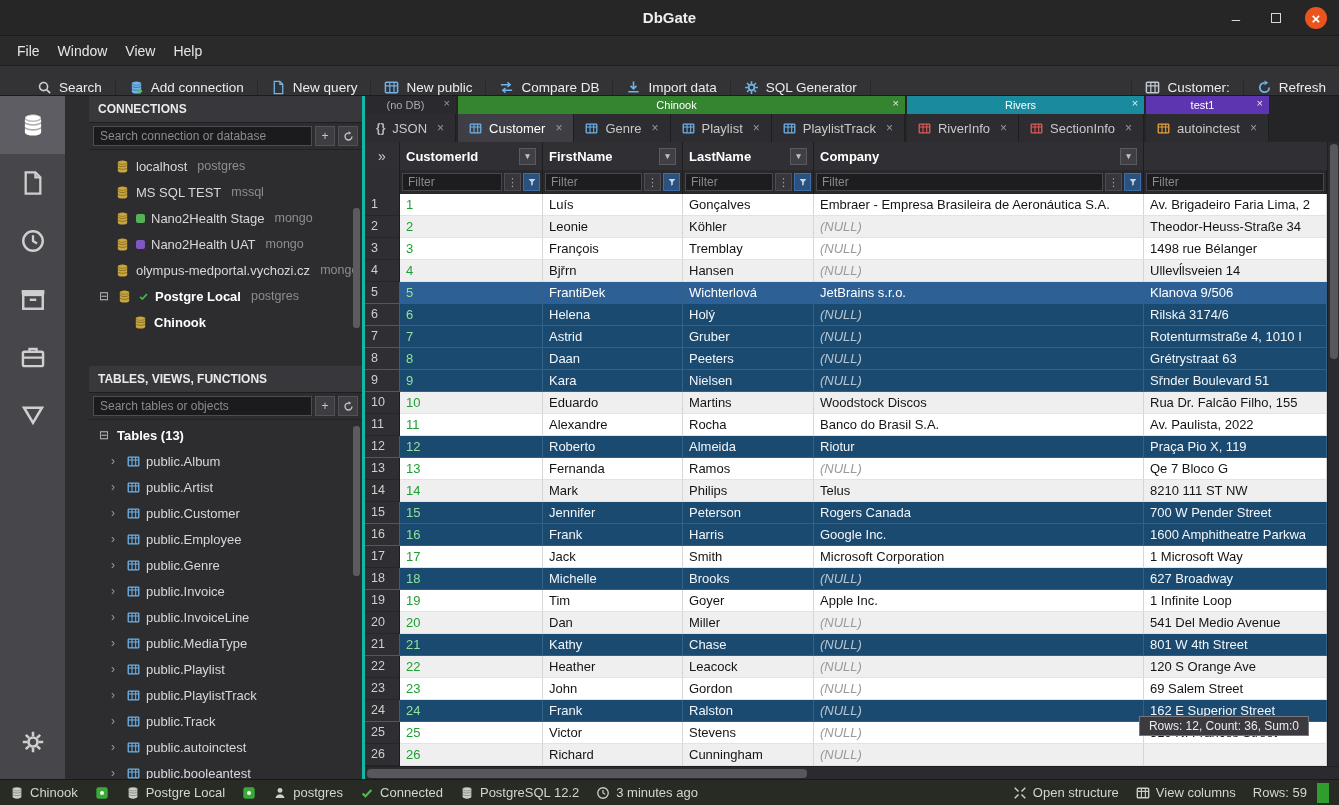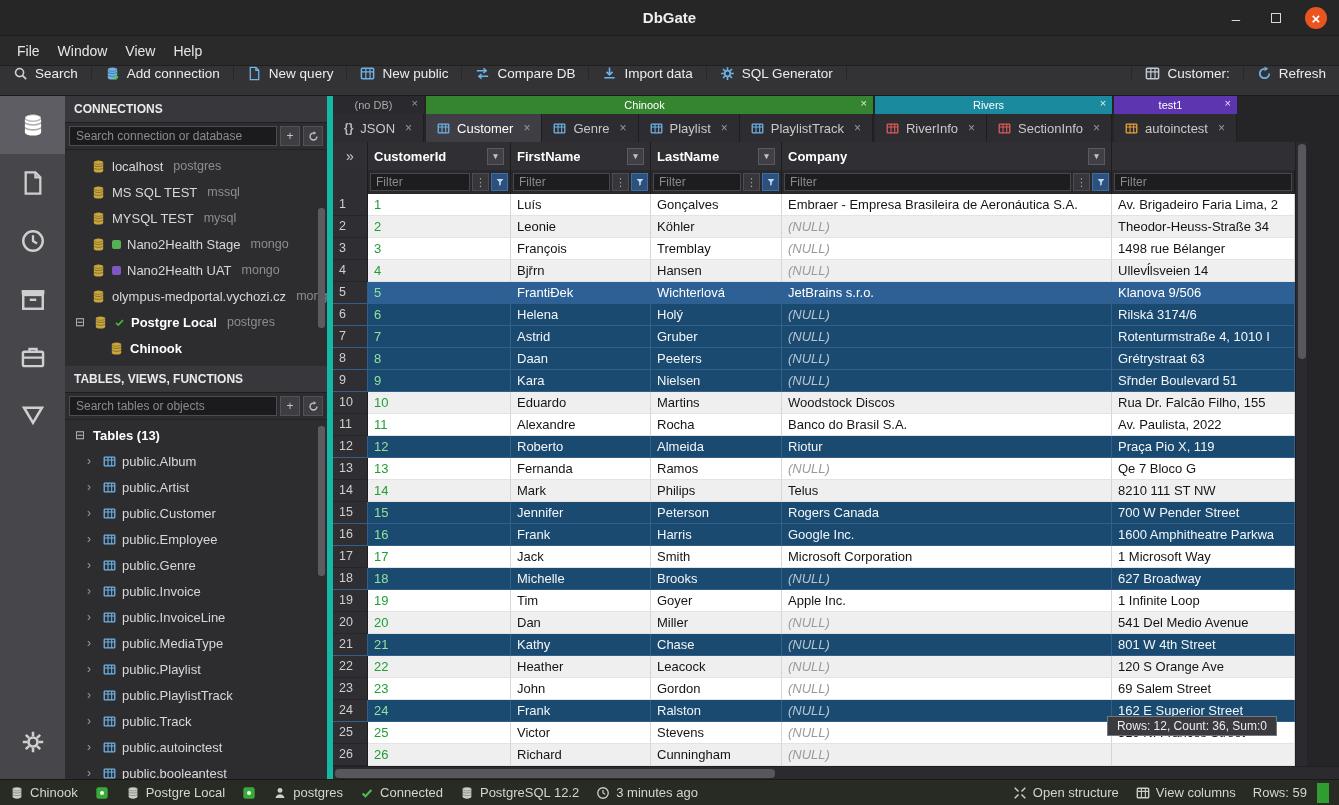--- a/index.html
+++ b/index.html
@@ -16,40 +16,40 @@
   .maxbox { width:10px; height:10px; border:1.5px solid #d8d8d8; display:inline-block; }
   .winbtn.close { background:#e9541f; border-radius:50%; color:#fff; font-size:15px; font-weight:bold; }
 
   
   .menubar { height:30px; background:#2a2a2a; display:flex; align-items:center; padding-left:8px;
     flex:0 0 auto; border-bottom:1px solid #1f1f1f; }
   .menu-item { color:#e6e6e6; font-size:14px; padding:4px 9px; }
 
   
   .toolbar { height:30px; background:#333336; display:flex; align-items:stretch; flex:0 0 auto; border-bottom:1px solid #1b1b1b; }
-  .tb-left, .tb-right { display:flex; align-items:flex-start; }
+  .tb-left, .tb-right { display:flex; align-items:flex-end;padding-left:24px; }
   .tb-right { margin-left:auto; }
   .tbtn { display:flex; align-items:center; gap:7px; padding:0 13px; border-right:1px solid #28282b;
     color:#ececec; font-size:13.5px; cursor:default; }
   .tb-right .tbtn { border-right:none; border-left:1px solid #28282b; }
   .ic { display:inline-flex; align-items:center; }
   .braces { color:#b9b9b9; font-weight:bold; font-size:12px; }
 
   
   .main { flex:1; display:flex; min-height:0; }
 
   
   .iconbar { width:65px; background:#46464b; display:flex; flex-direction:column; align-items:center; flex:0 0 auto; }
   .ibtn { width:65px; height:58px; display:flex; align-items:center; justify-content:center; }
   .ibtn.active { background:#5d5d63; }
   .ibtn.gear { margin-top:auto; margin-bottom:8px; }
 
   
-  .sidebar { width:268px; background:#2d2d30; border-right:6px solid #14b8a6; display:flex;
-    flex-direction:column; flex:0 0 auto; font-size:13px; }
+  .sidebar { width:300px; background:#2d2d30; border-right:3px solid #14b8a6; display:flex;
+    flex-direction:column; flex:0 0 auto; font-size:13px;padding-left:24px; }
   .section-header { background:#38383c; color:#eaeaea; font-weight:bold; font-size:12px;
     padding:6px 9px; border-bottom:1px solid #1f1f1f; flex:0 0 26px; }
   .search-row { display:flex; gap:3px; padding:3px 4px; border-bottom:1px solid #222; flex:0 0 26px; }
   .search-row input { flex:1; min-width:0; background:#1b1b1d; border:1px solid #4c4c52; color:#cfcfcf;
     font-size:12px; padding:2px 6px; font-family:"Liberation Sans",sans-serif; }
   .search-row input::placeholder { color:#8b8b8b; }
   .sq-btn { width:20px; background:#3d3d42; border:1px solid #515157; color:#c5c5c5; font-size:12px;
     display:flex; align-items:center; justify-content:center; }
   .conn-list { flex:0 0 216px; padding-top:3px; position:relative; overflow:hidden; }
   .conn-item { height:26px; display:flex; align-items:center; gap:6px; padding-left:26px; color:#d8d8d8; white-space:nowrap; }
@@ -334,31 +334,20 @@
             <span class="engine">mssql</span>
           </div>
           <div class="conn-item">
             <span class="ic">
               <svg width="15" height="15" viewBox="0 0 16 16">
                 <path d="M3 3.6C3 2.4 5.2 1.5 8 1.5s5 .9 5 2.1v8.8c0 1.2-2.2 2.1-5 2.1s-5-.9-5-2.1z" fill="#c9a73e"></path>
                 <path d="M3 6.6c1 .9 2.9 1.4 5 1.4s4-.5 5-1.4M3 9.6c1 .9 2.9 1.4 5 1.4s4-.5 5-1.4" stroke="#00000055" fill="none"></path>
                 <ellipse cx="8" cy="3.6" rx="5" ry="2.1" fill="#c9a73e" stroke="#00000044"></ellipse>
               </svg>
             </span>
-            <span>MYSQL TEST</span>
-            <span class="engine">mysql</span>
-          </div>
-          <div class="conn-item">
-            <span class="ic">
-              <svg width="15" height="15" viewBox="0 0 16 16">
-                <path d="M3 3.6C3 2.4 5.2 1.5 8 1.5s5 .9 5 2.1v8.8c0 1.2-2.2 2.1-5 2.1s-5-.9-5-2.1z" fill="#c9a73e"></path>
-                <path d="M3 6.6c1 .9 2.9 1.4 5 1.4s4-.5 5-1.4M3 9.6c1 .9 2.9 1.4 5 1.4s4-.5 5-1.4" stroke="#00000055" fill="none"></path>
-                <ellipse cx="8" cy="3.6" rx="5" ry="2.1" fill="#c9a73e" stroke="#00000044"></ellipse>
-              </svg>
-            </span>
             <span class="badge" style="background:#55b155"></span>
             <span>Nano2Health Stage</span>
             <span class="engine">mongo</span>
           </div>
           <div class="conn-item">
             <span class="ic">
               <svg width="15" height="15" viewBox="0 0 16 16">
                 <path d="M3 3.6C3 2.4 5.2 1.5 8 1.5s5 .9 5 2.1v8.8c0 1.2-2.2 2.1-5 2.1s-5-.9-5-2.1z" fill="#c9a73e"></path>
                 <path d="M3 6.6c1 .9 2.9 1.4 5 1.4s4-.5 5-1.4M3 9.6c1 .9 2.9 1.4 5 1.4s4-.5 5-1.4" stroke="#00000055" fill="none"></path>
                 <ellipse cx="8" cy="3.6" rx="5" ry="2.1" fill="#c9a73e" stroke="#00000044"></ellipse>

